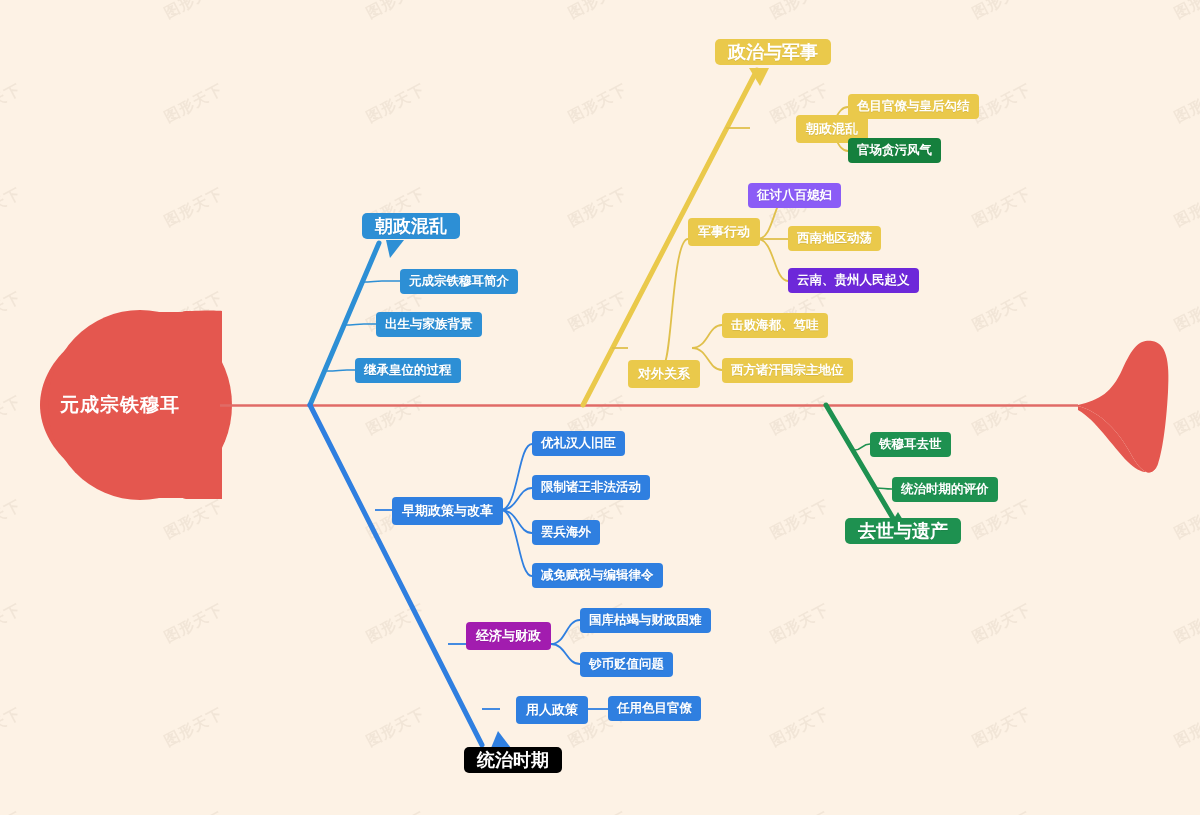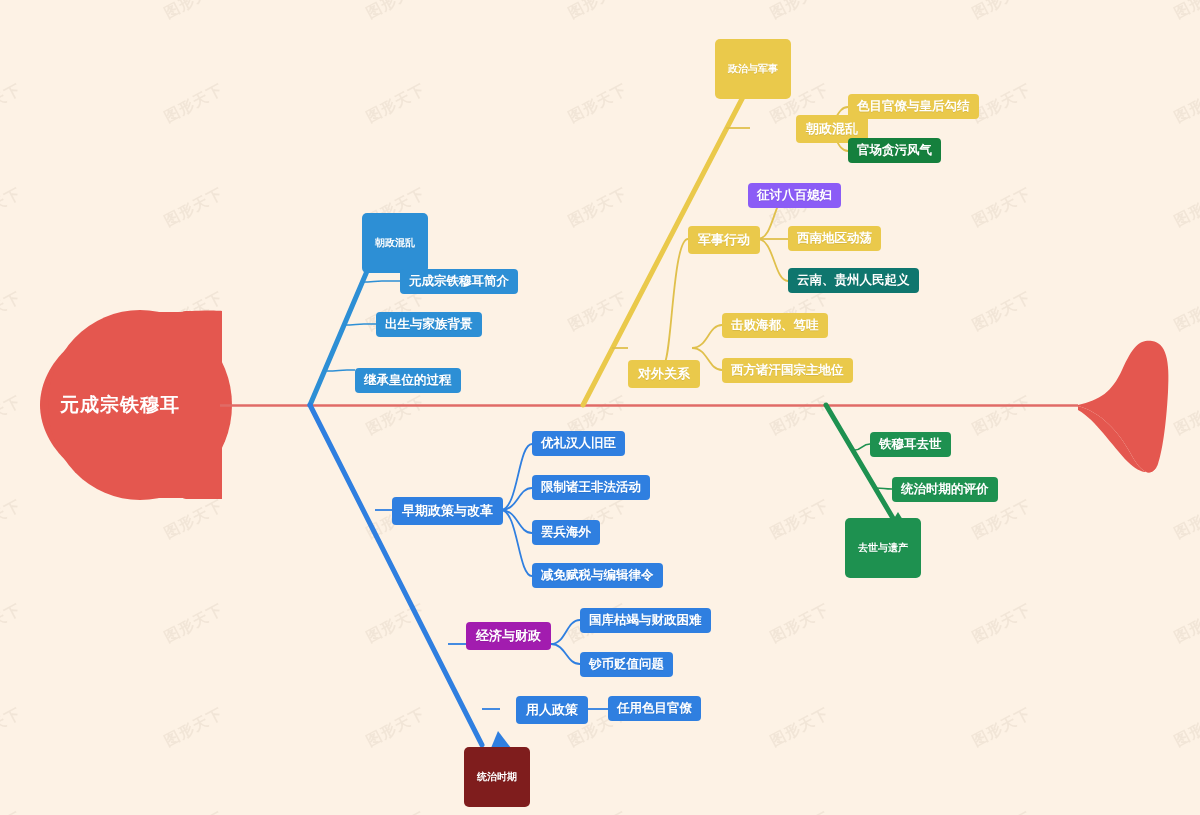--- a/index.html
+++ b/index.html
@@ -29,21 +29,21 @@
     position:absolute;
     z-index:3;
     color:#ffffff;
     white-space:nowrap;
     border-radius:4px;
     box-sizing:border-box;
     display:flex;align-items:center;justify-content:center;
     font-weight:700;
     text-shadow:0 1px 0 rgba(0,0,0,.08);
   }
-  .main-node{font-size:10px;padding:23px 13px;border-radius:5px;}
+  .main-node{font-size:18px;padding:1px 13px;border-radius:5px;}
   .sub-node{font-size:13px;padding:5px 10px;}
   .leaf-node{font-size:12.5px;padding:4px 9px;}
   .head-label{
     position:absolute;z-index:4;color:#fff;font-size:19px;font-weight:700;
     left:60px;top:392px;white-space:nowrap;letter-spacing:1px;
   }
 </style>
 </head>
 <body>
 
@@ -173,38 +173,38 @@
     <path d="M 749,68 L 769,68 L 760,86 Z" fill="#eac94b"></path>
     <path d="M 491,748 L 511,748 L 498,731 Z" fill="#2f7fe0"></path>
     <path d="M 888,528 L 908,528 L 898,512 Z" fill="#1e9150"></path>
   </svg>
 
   <div class="head-label">元成宗铁穆耳</div>
 
   <div class="node main-node" style="left:362px;top:213px;background:#2d8fd5;">朝政混乱</div>
   <div class="node leaf-node" style="left:400px;top:269px;background:#2d8fd5;">元成宗铁穆耳简介</div>
   <div class="node leaf-node" style="left:376px;top:312px;background:#2d8fd5;">出生与家族背景</div>
-  <div class="node leaf-node" style="left:355px;top:368px;background:#2d8fd5;">继承皇位的过程</div>
+  <div class="node leaf-node" style="left:355px;top:358px;background:#2d8fd5;">继承皇位的过程</div>
 
   <div class="node main-node" style="left:715px;top:39px;background:#eac94b;">政治与军事</div>
 
   <div class="node sub-node" style="left:750px;top:115px;background:#eac94b;margin-left:46px;">朝政混乱</div>
   <div class="node leaf-node" style="left:848px;top:94px;background:#eac94b;">色目官僚与皇后勾结</div>
   <div class="node leaf-node" style="left:848px;top:138px;background:#15803d;">官场贪污风气</div>
 
-  <div class="node sub-node" style="left:688px;top:226px;background:#eac94b;">军事行动</div>
+  <div class="node sub-node" style="left:688px;top:218px;background:#eac94b;">军事行动</div>
   <div class="node leaf-node" style="left:748px;top:183px;background:#8b5cf6;">征讨八百媳妇</div>
   <div class="node leaf-node" style="left:788px;top:226px;background:#eac94b;">西南地区动荡</div>
-  <div class="node leaf-node" style="left:788px;top:268px;background:#0f766e;">云南、贵州人民起义</div>
+  <div class="node leaf-node" style="left:788px;top:268px;background:#6d28d9;">云南、贵州人民起义</div>
 
   <div class="node sub-node" style="left:628px;top:336px;background:#eac94b;margin-top:24px;">对外关系</div>
   <div class="node leaf-node" style="left:722px;top:313px;background:#eac94b;">击败海都、笃哇</div>
   <div class="node leaf-node" style="left:722px;top:358px;background:#eac94b;">西方诸汗国宗主地位</div>
 
-  <div class="node main-node" style="left:464px;top:747px;background:#7f1d1d;">统治时期</div>
+  <div class="node main-node" style="left:464px;top:747px;background:#000000;">统治时期</div>
 
   <div class="node sub-node" style="left:392px;top:497px;background:#2f7fe0;">早期政策与改革</div>
   <div class="node leaf-node" style="left:532px;top:431px;background:#2f7fe0;">优礼汉人旧臣</div>
   <div class="node leaf-node" style="left:532px;top:475px;background:#2f7fe0;">限制诸王非法活动</div>
   <div class="node leaf-node" style="left:532px;top:520px;background:#2f7fe0;">罢兵海外</div>
   <div class="node leaf-node" style="left:532px;top:563px;background:#2f7fe0;">减免赋税与编辑律令</div>
 
   <div class="node sub-node" style="left:466px;top:622px;background:#a21caf;">经济与财政</div>
   <div class="node leaf-node" style="left:580px;top:608px;background:#2f7fe0;">国库枯竭与财政困难</div>
   <div class="node leaf-node" style="left:580px;top:652px;background:#2f7fe0;">钞币贬值问题</div>

